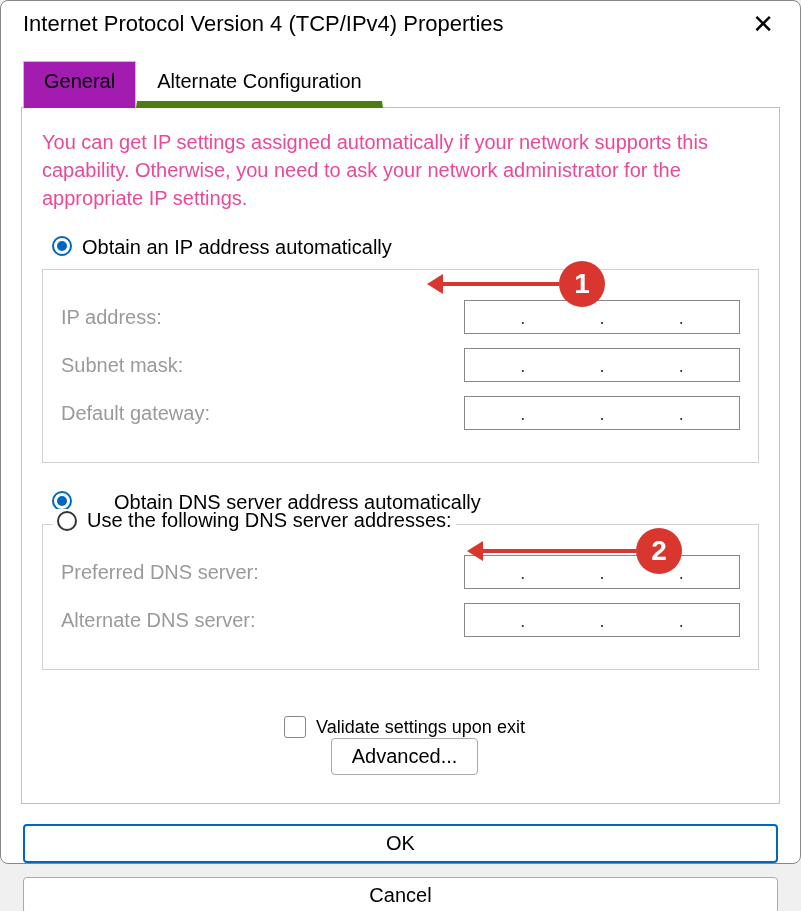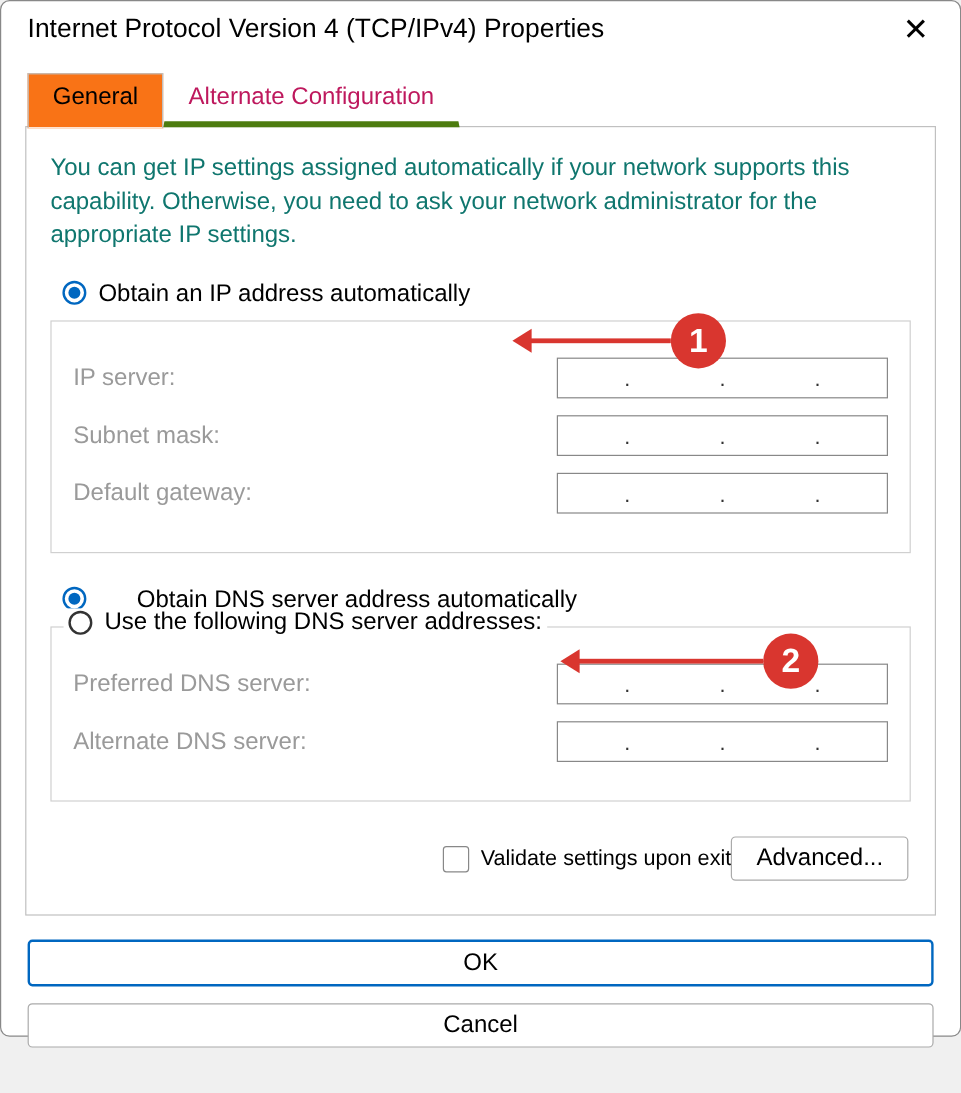--- a/index.html
+++ b/index.html
@@ -41,40 +41,40 @@
       position: relative;
     }
     .tab {
       padding: 8px 20px;
       font-size: 20px;
       cursor: pointer;
       border: 1px solid transparent;
       position: relative;
     }
     .tab.active {
-      background: #f97316;
+      background: #a21caf;
       border: 1px solid #c0c0c0;
       border-bottom: 1px solid #fff;
       z-index: 2;
       margin-bottom: -1px;
     }
     .tab.inactive {
-      color: #be185d;
-      border-bottom: 5px solid #4d7c0f;
+      color: #000000;
+      border-bottom: 7px solid #4d7c0f;
     }
     .tab-content-wrap {
       border: 1px solid #c0c0c0;
       margin: 0 20px;
       padding: 20px 20px 28px 20px;
       margin-top: -1px;
     }
     .description {
       font-size: 20px;
       line-height: 1.4;
-      color: #0f766e;
+      color: #ec4899;
       margin-bottom: 24px;
     }
     .radio-row {
       display: flex;
       margin: 14px 0 10px 10px;
       font-size: 20px;
     }
     .radio-circle {
       width: 20px;
       height: 20px;
@@ -134,23 +134,24 @@
       padding: 0 18px 4px 18px;
       color: #333;
       font-size: 18px;
     }
     .ip-dot {
       color: #333;
     }
     .check-row {
       display: flex;
       align-items: center;
-      justify-content: flex-end;
-      margin-top: 29px;
+      justify-content: center;
+      margin-top: 46px;
       padding: 0 2px 0 10px;
+      flex-direction: column;
     }
     .check-left {
       display: flex;
       align-items: center;
     }
     .checkbox {
       width: 22px;
       height: 22px;
       border: 1px solid #888;
       border-radius: 3px;
@@ -231,21 +232,21 @@
 
     <div class="radio-row">
       <span class="radio-circle checked">
           <span class="radio-inner"></span>
         </span>
       <span>Obtain an IP address automatically</span>
     </div>
 
     <div class="group-box">
       <div class="field-row">
-        <span class="field-label disabled">IP server:</span>
+        <span class="field-label disabled">IP address:</span>
         <div class="ip-input">
             <span class="ip-dot">.</span>
             <span class="ip-dot">.</span>
             <span class="ip-dot">.</span>
           </div>
       </div>
       <div class="field-row">
         <span class="field-label disabled">Subnet mask:</span>
         <div class="ip-input">
             <span class="ip-dot">.</span>

